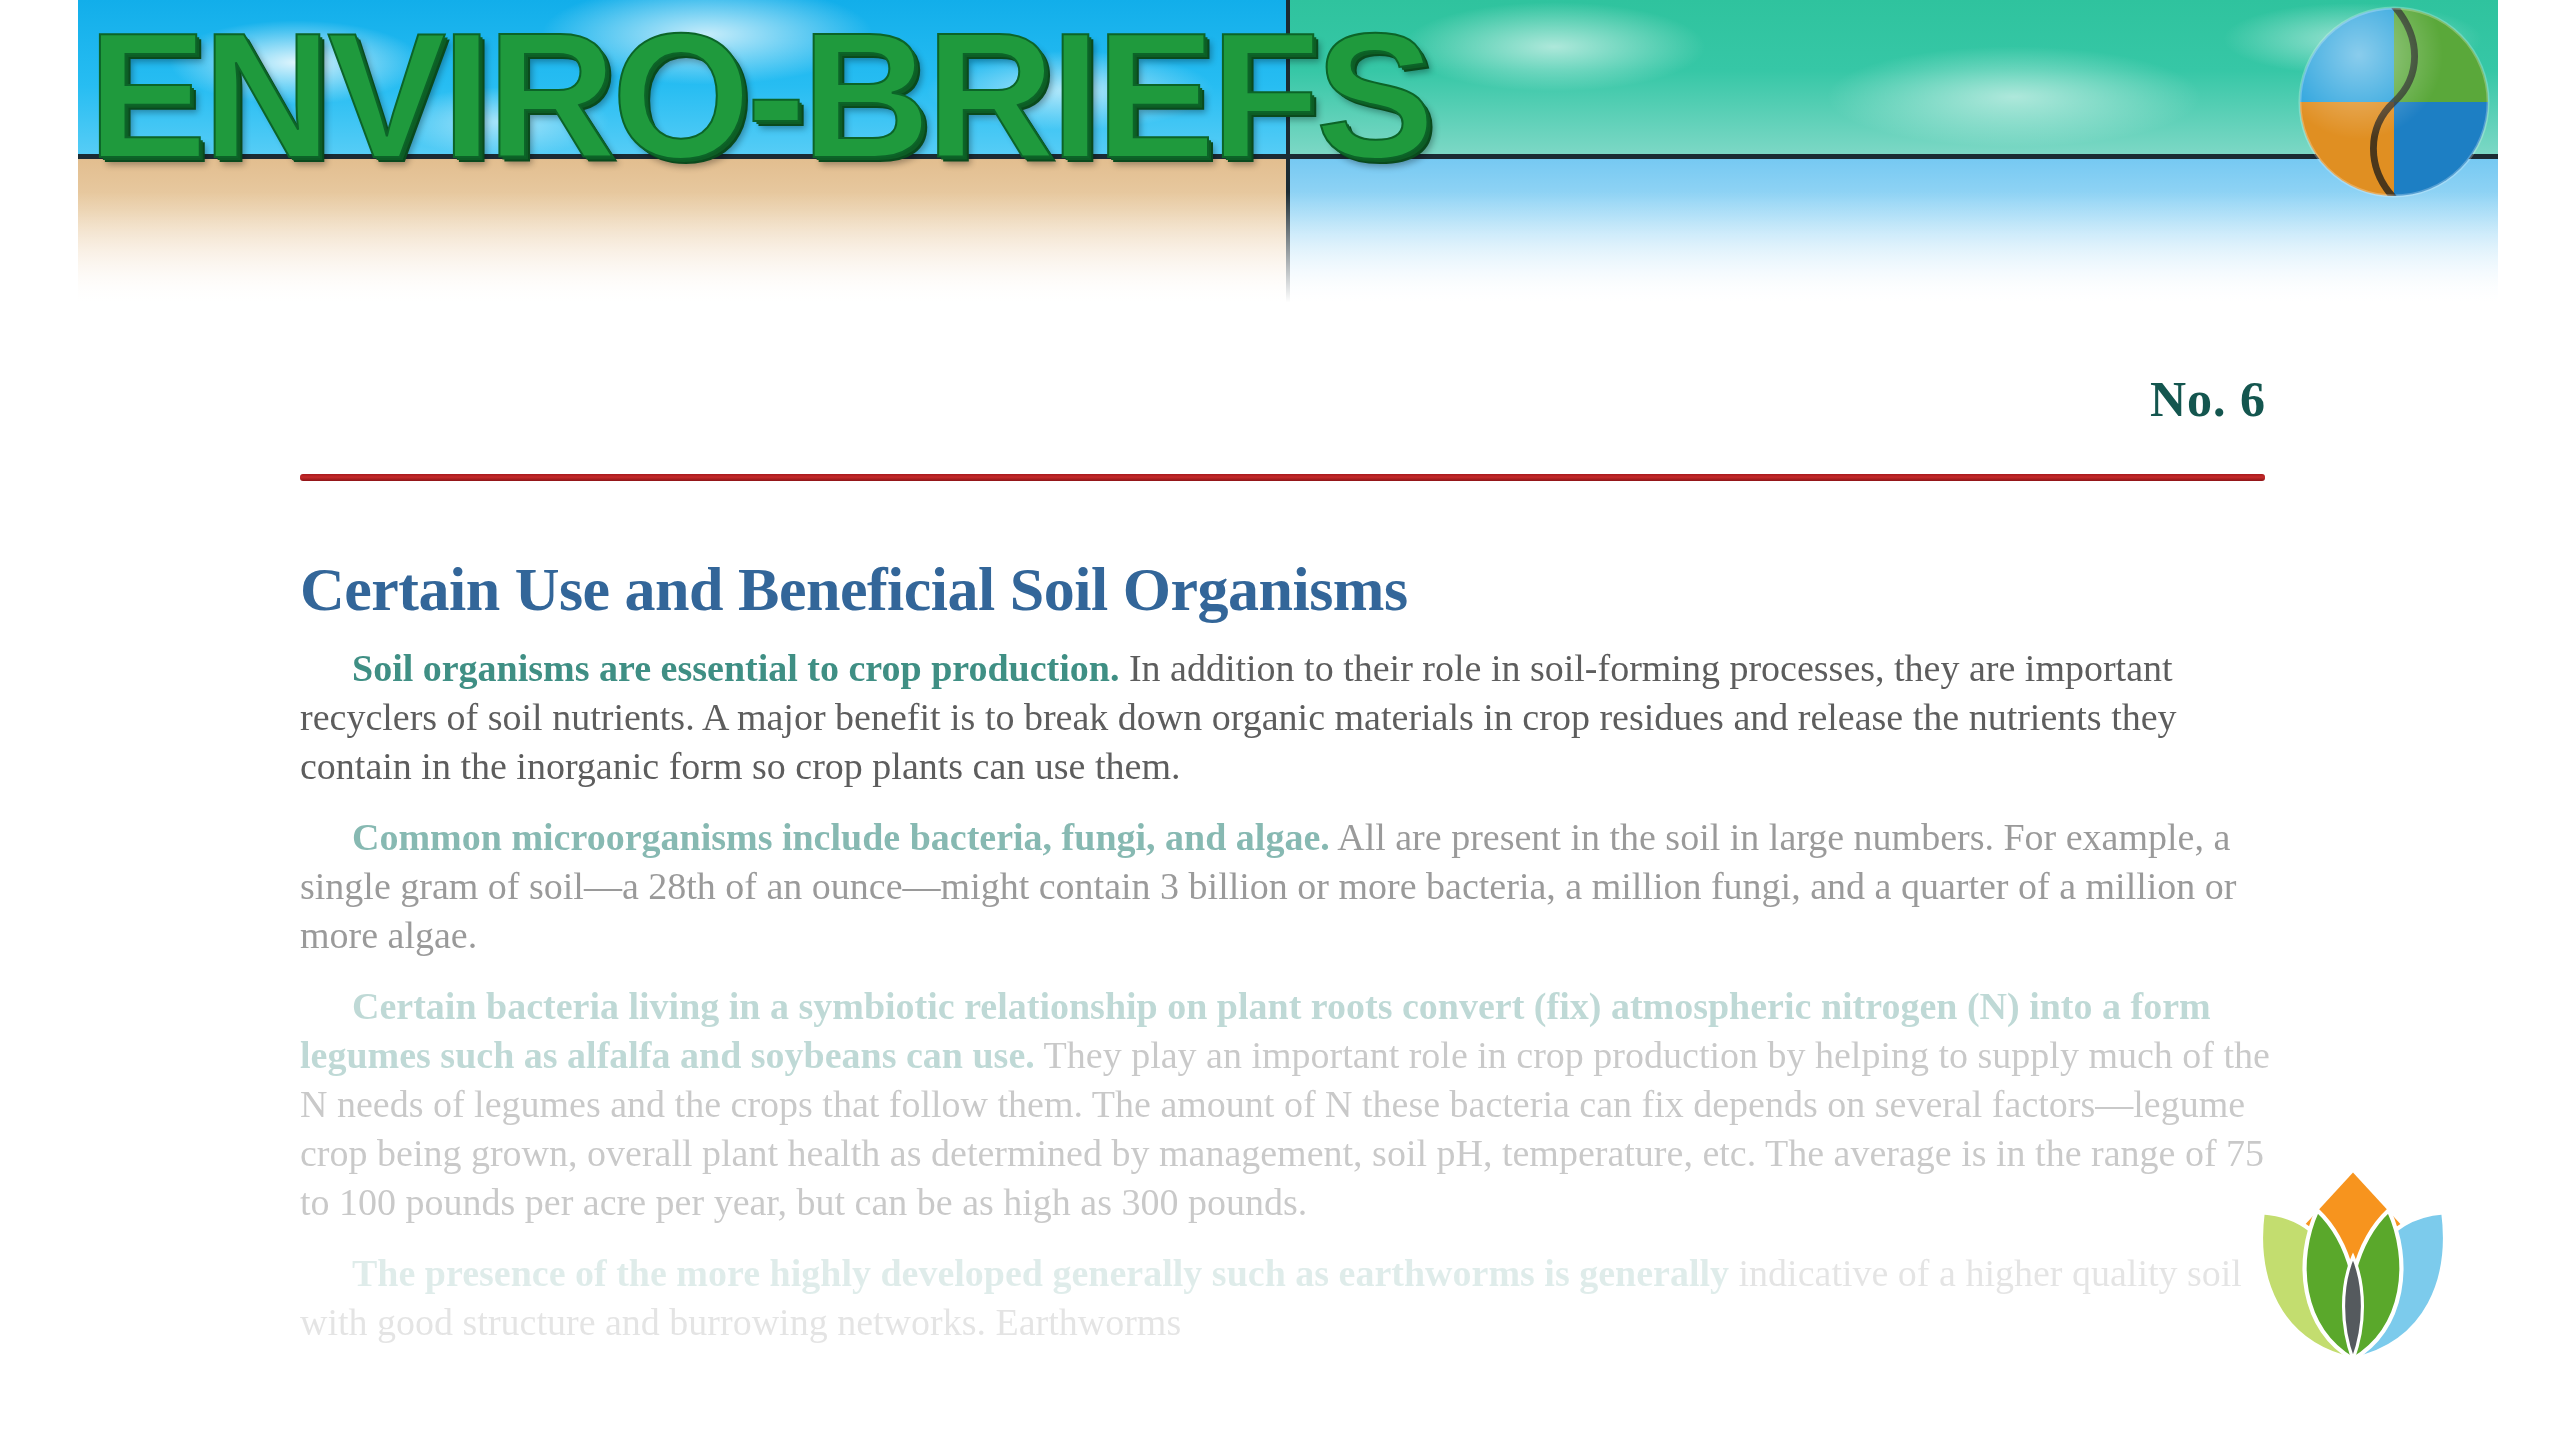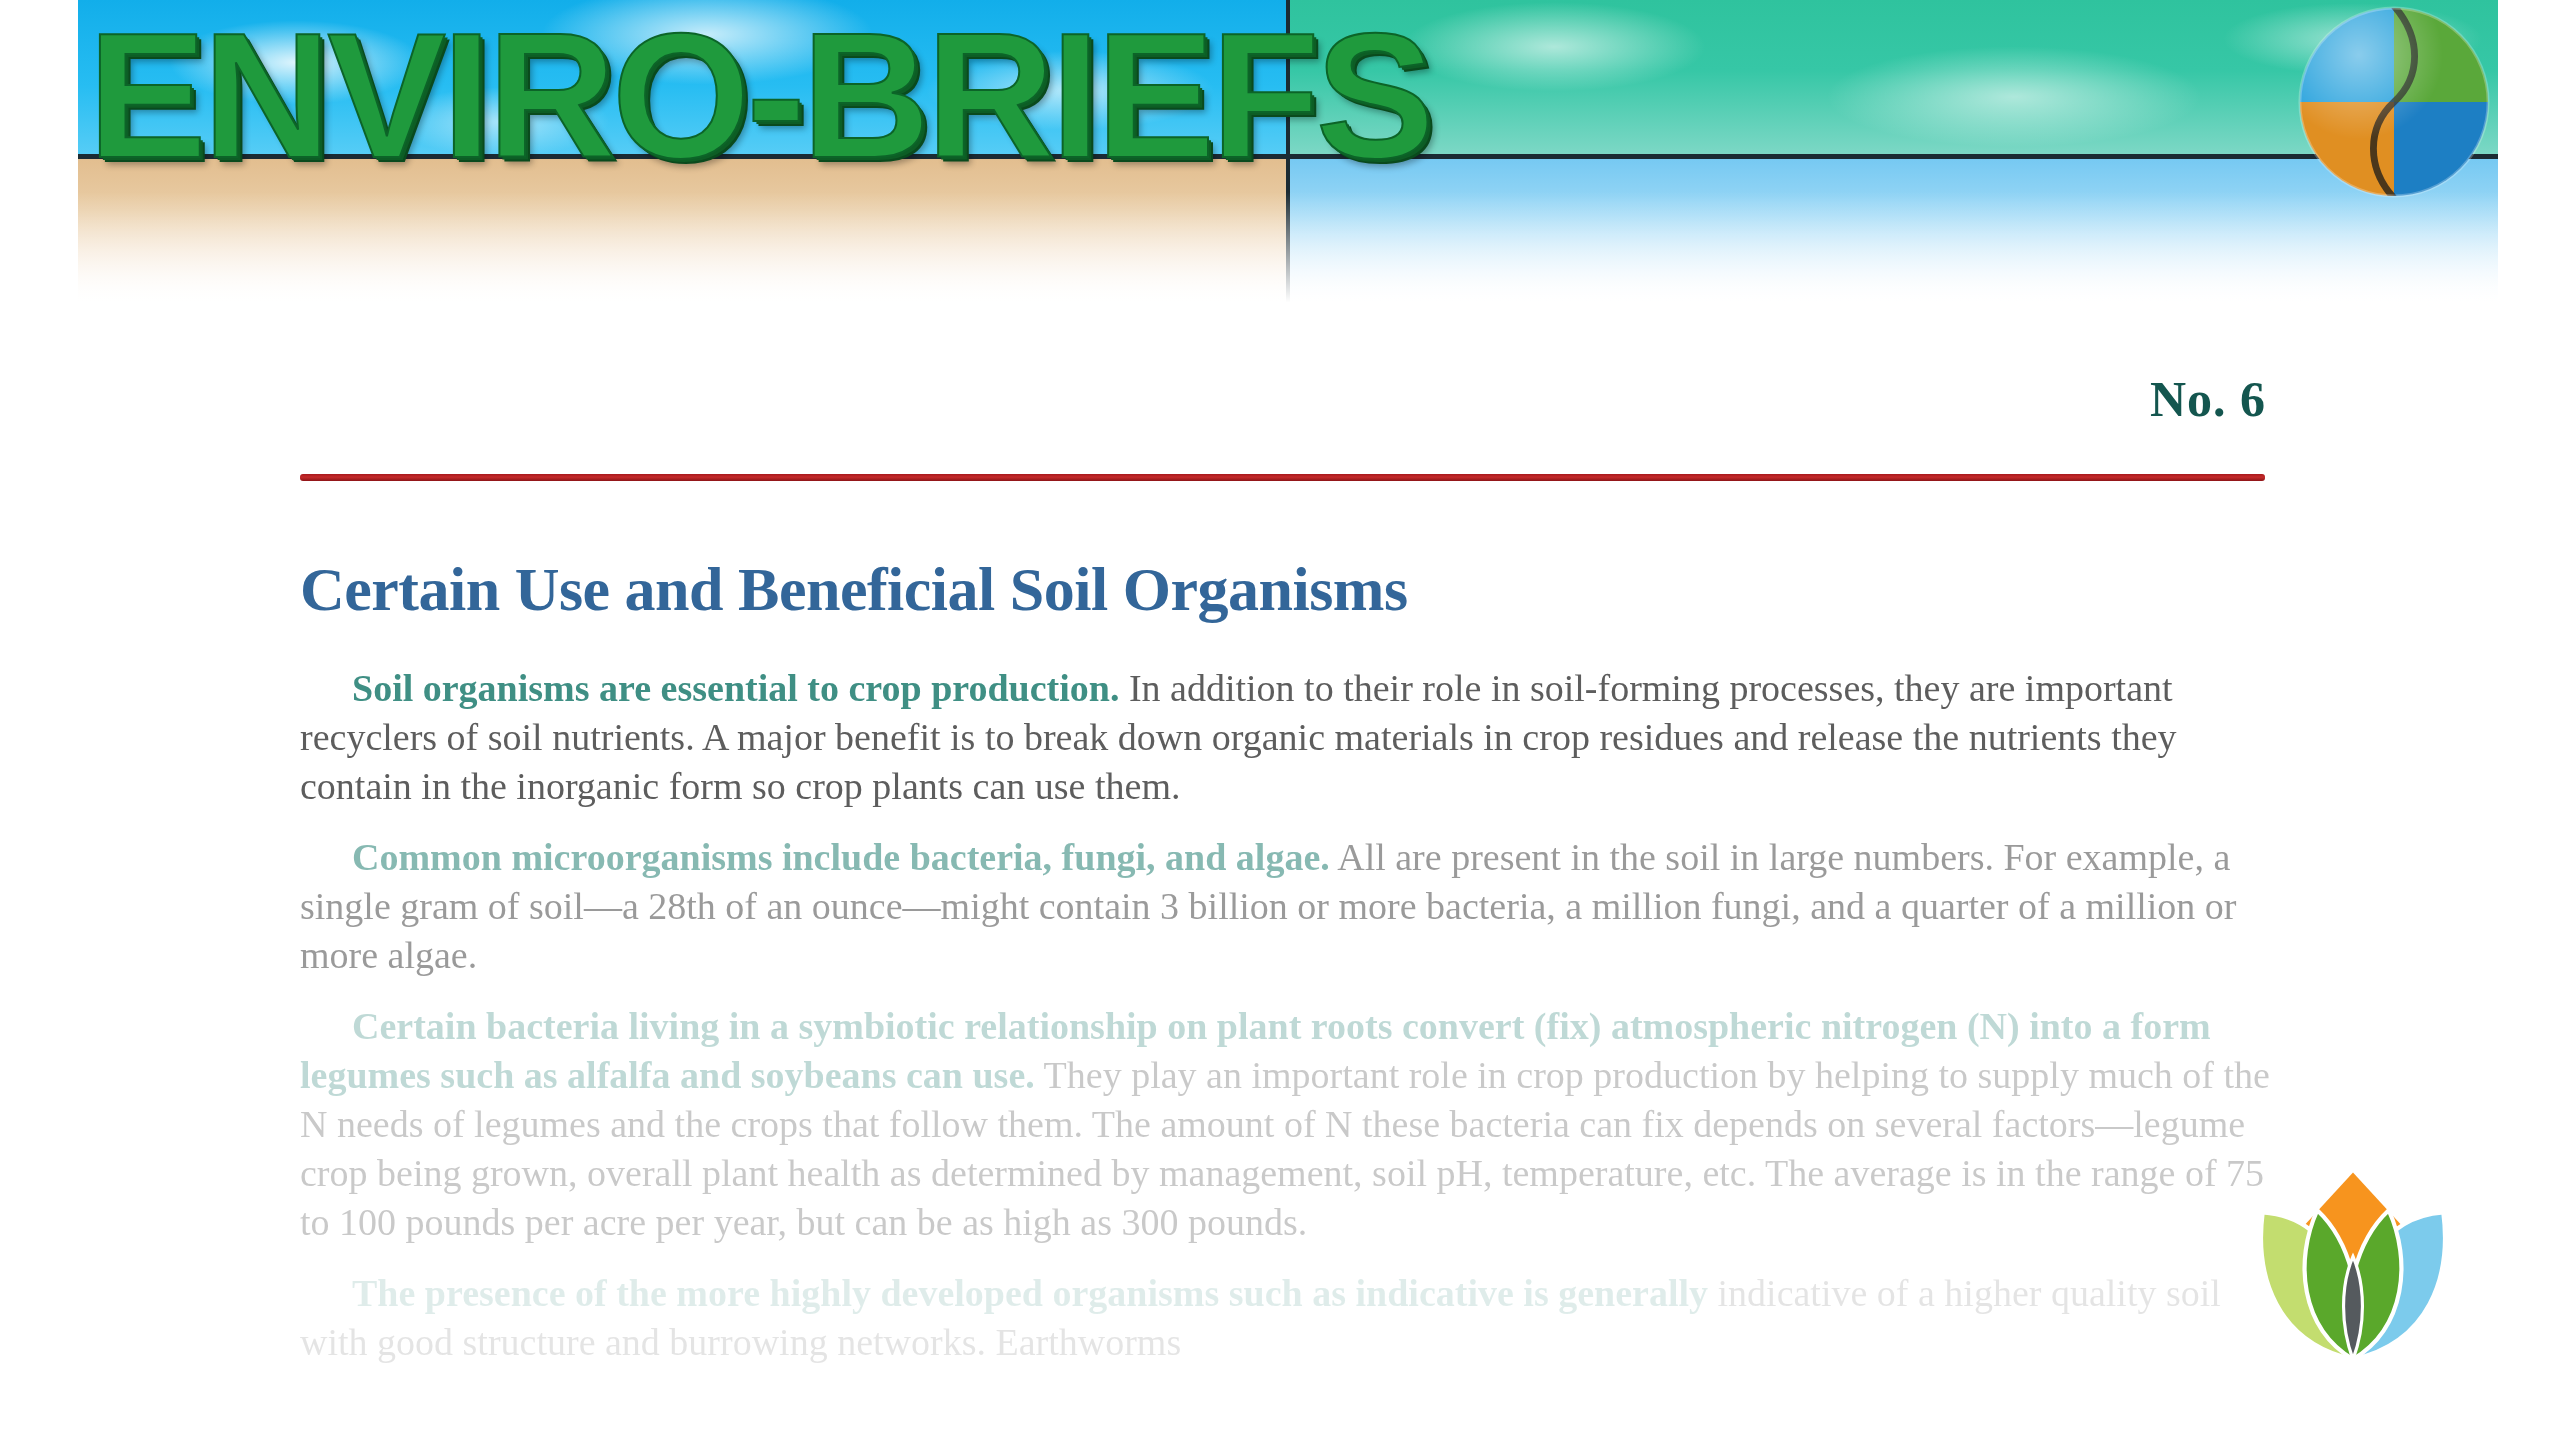--- a/index.html
+++ b/index.html
@@ -144,21 +144,21 @@
     font-size: 62px;
     color: #336699;
     letter-spacing: -0.5px;
     white-space: nowrap;
   }
 
   
   #article {
     position: absolute;
     left: 300px;
-    top: 664px;
+    top: 644px;
     width: 1980px;
     font-family: "Liberation Serif", serif;
     font-size: 38px;
     line-height: 49px;
     color: #5d5d5d;
     text-align: left;
   }
   #article p {
     margin: 0 0 22px 0;
     text-indent: 52px;
@@ -229,21 +229,21 @@
   <p class="op-1">
     <span class="lead">Soil organisms are essential to crop production.</span><span> In addition to their role in soil-forming processes, they are important recyclers of soil nutrients. A major benefit is to break down organic materials in crop residues and release the nutrients they contain in the inorganic form so crop plants can use them.</span>
   </p>
   <p class="op-2">
     <span class="lead">Common microorganisms include bacteria, fungi, and algae.</span><span> All are present in the soil in large numbers. For example, a single gram of soil—a 28th of an ounce—might contain 3 billion or more bacteria, a million fungi, and a quarter of a million or more algae.</span>
   </p>
   <p class="op-3">
     <span class="lead">Certain bacteria living in a symbiotic relationship on plant roots convert (fix) atmospheric nitrogen (N) into a form legumes such as alfalfa and soybeans can use.</span><span> They play an important role in crop production by helping to supply much of the N needs of legumes and the crops that follow them. The amount of N these bacteria can fix depends on several factors—legume crop being grown, overall plant health as determined by management, soil pH, temperature, etc. The average is in the range of 75 to 100 pounds per acre per year, but can be as high as 300 pounds.</span>
   </p>
   <p class="op-4">
-    <span class="lead">The presence of the more highly developed organisms such as indicative is generally</span><span> indicative of a higher quality soil with good structure and burrowing networks. Earthworms</span>
+    <span class="lead">The presence of the more highly developed generally such as earthworms is generally</span><span> indicative of a higher quality soil with good structure and burrowing networks. Earthworms</span>
   </p>
 </div>
 
 <svg id="leaf-logo" viewBox="0 0 200 190">
 
   <path d="M100 4 L146 54 L100 104 L54 54 Z" fill="#f7941e"></path>
 
   <path d="M100 182 C28 166 6 104 14 42 C70 46 104 96 100 182 Z" fill="#c3dd6f" stroke="#ffffff" stroke-width="4"></path>
 
   <path d="M100 182 C172 166 194 104 186 42 C130 46 96 96 100 182 Z" fill="#7ccbec" stroke="#ffffff" stroke-width="4"></path>

